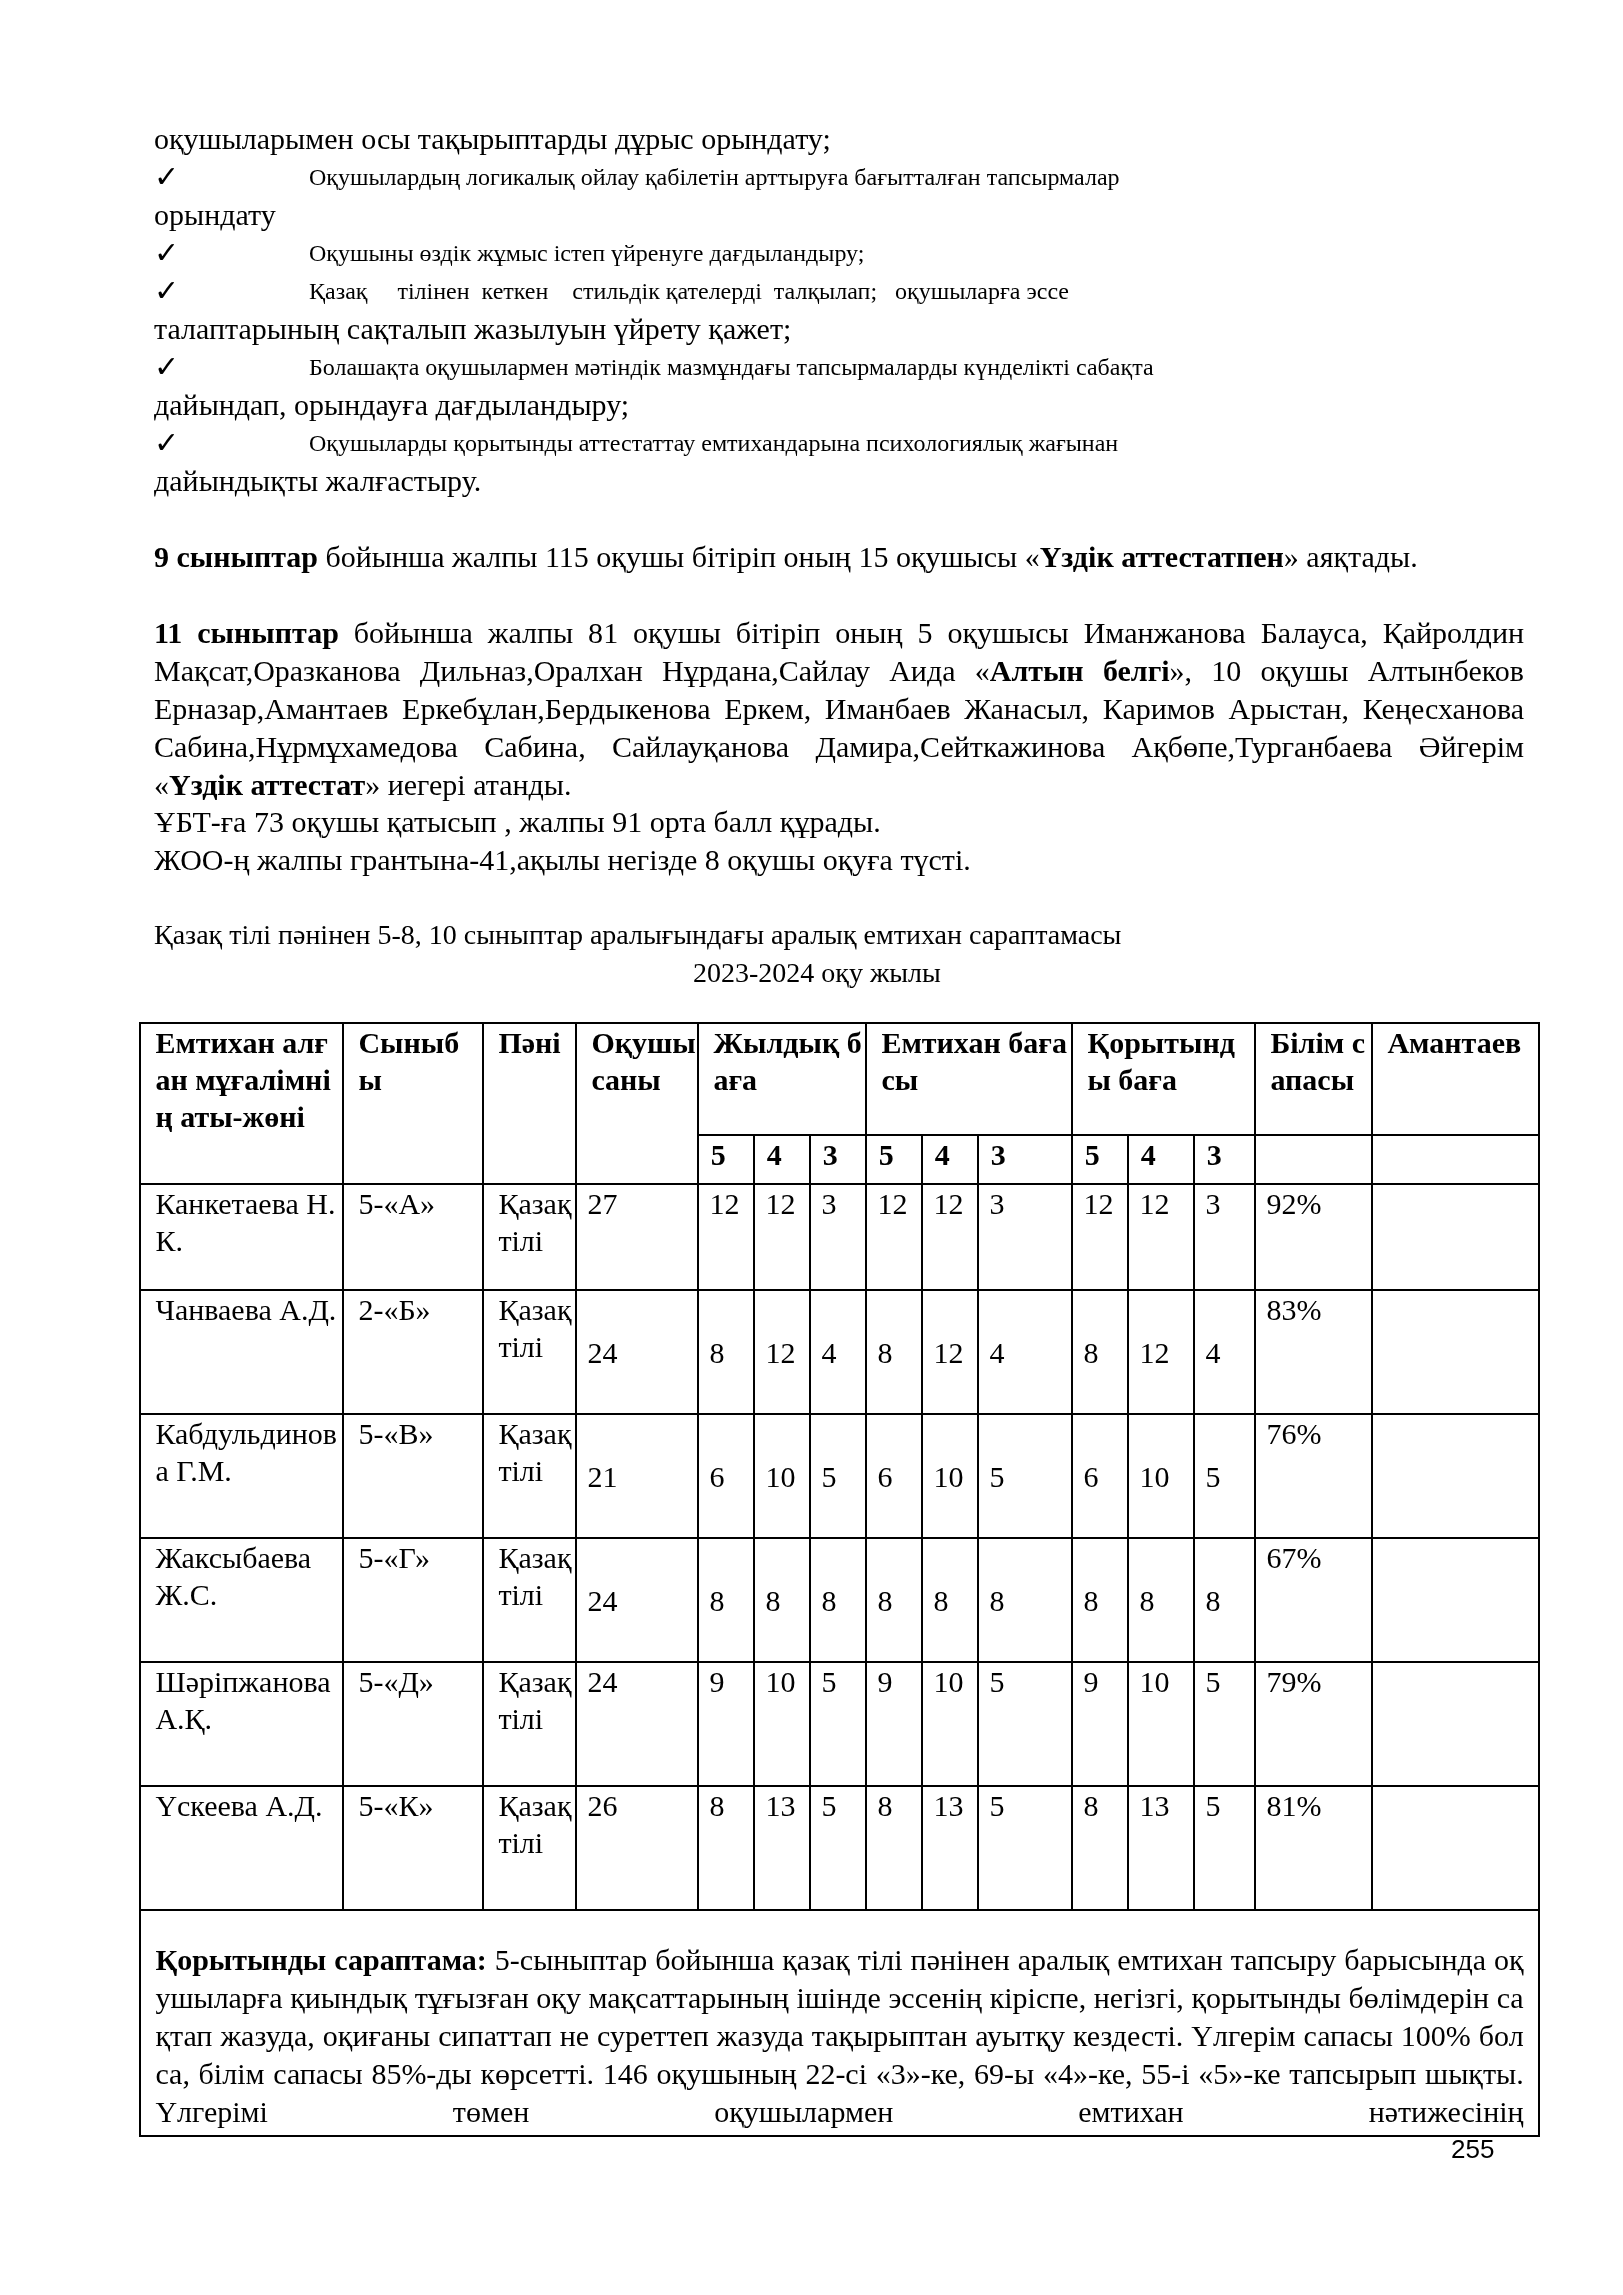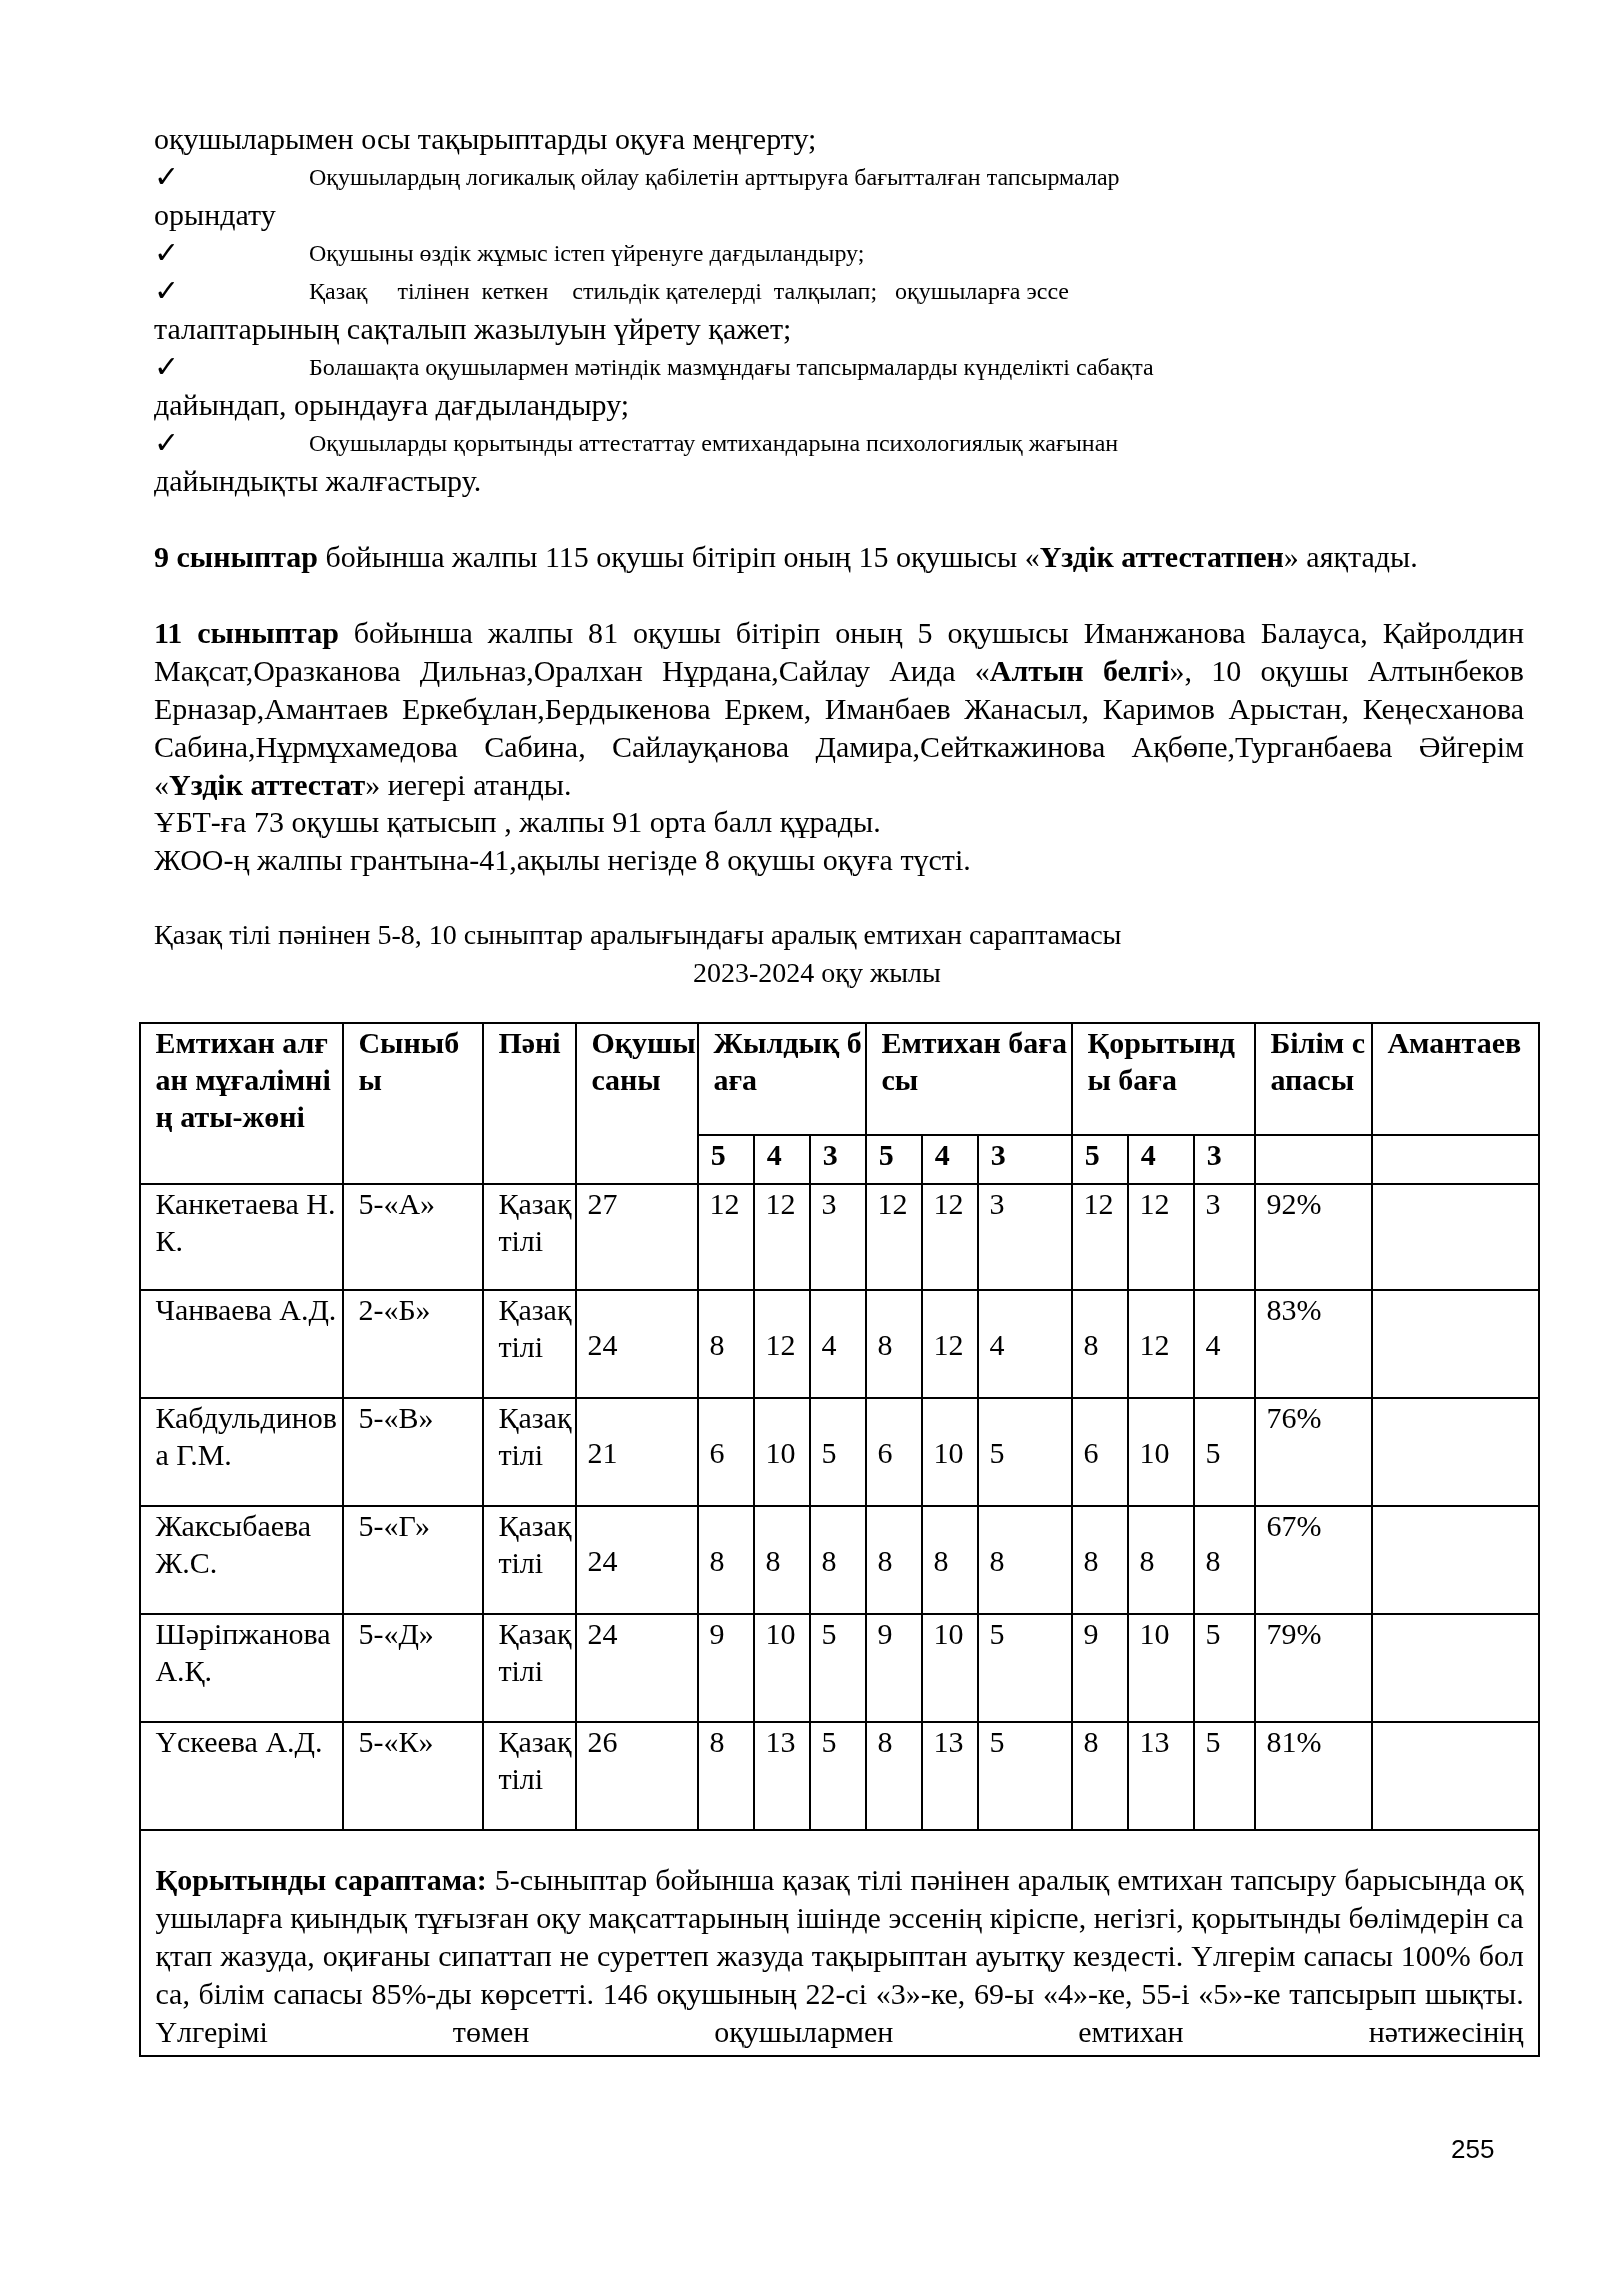--- a/index.html
+++ b/index.html
@@ -17,29 +17,29 @@
                table-layout: fixed; font-size: 30px; line-height: 37px; }
   table.grid td, table.grid th { border: 2px solid #000; vertical-align: top; padding: 0 0 0 14.4px; text-align: left;
                overflow: hidden; word-break: break-all; }
   table.grid th { font-weight: bold; border-radius: 14px; }
   table.grid th.sub { padding-left: 11.8px; }
   table.grid td.num { padding-left: 10.5px; }
   table.grid td.mid { vertical-align: middle; }
   tr.h1 { height: 112px; }
   tr.h2 { height: 49px; }
   tr.r1 { height: 106px; }
-  tr.r { height: 108px; }
+  tr.r { height: 124px; }
   .summary-cell { padding: 30px 14.4px 3.9px 14.4px !important; }
   .summary { font-size: 30px; line-height: 38px; text-align: justify; text-align-last: justify; }
   .pagenum { position: absolute; left: 1451px; top: 2134px; font-family: "Liberation Sans", sans-serif; font-size: 26px; }
 </style>
 </head>
 <body>
 
-<div class="line" style="top:120px">оқушыларымен осы тақырыптарды оқуға меңгерту;</div>
+<div class="line" style="top:120px">оқушыларымен осы тақырыптарды дұрыс орындату;</div>
 
 <div>
   <span class="check" style="top:158px">✓</span>
   <span class="bul-text" style="top:158px">Оқушылардың логикалық ойлау қабілетін арттыруға бағытталған тапсырмалар</span>
   <span class="line" style="top:196px">орындату</span>
 
   <span class="check" style="top:234px">✓</span>
   <span class="bul-text" style="top:234px">Оқушыны өздік  жұмыс істеп үйренуге дағдыландыру;</span>
 
   <span class="check" style="top:272px">✓</span>

